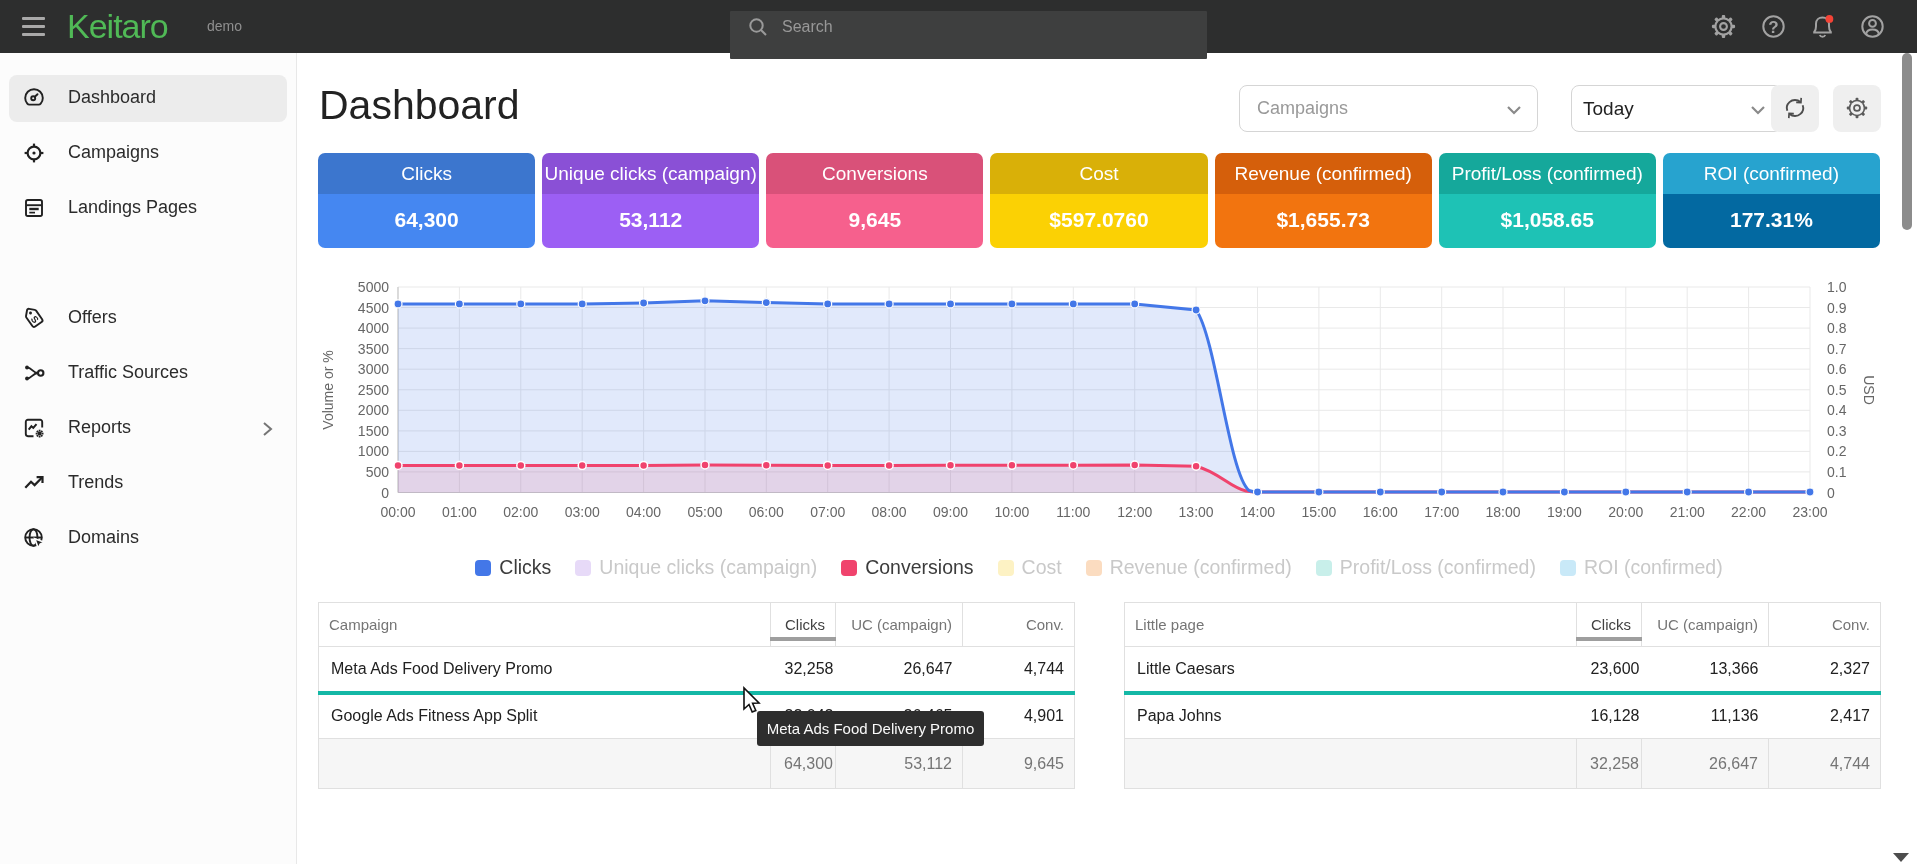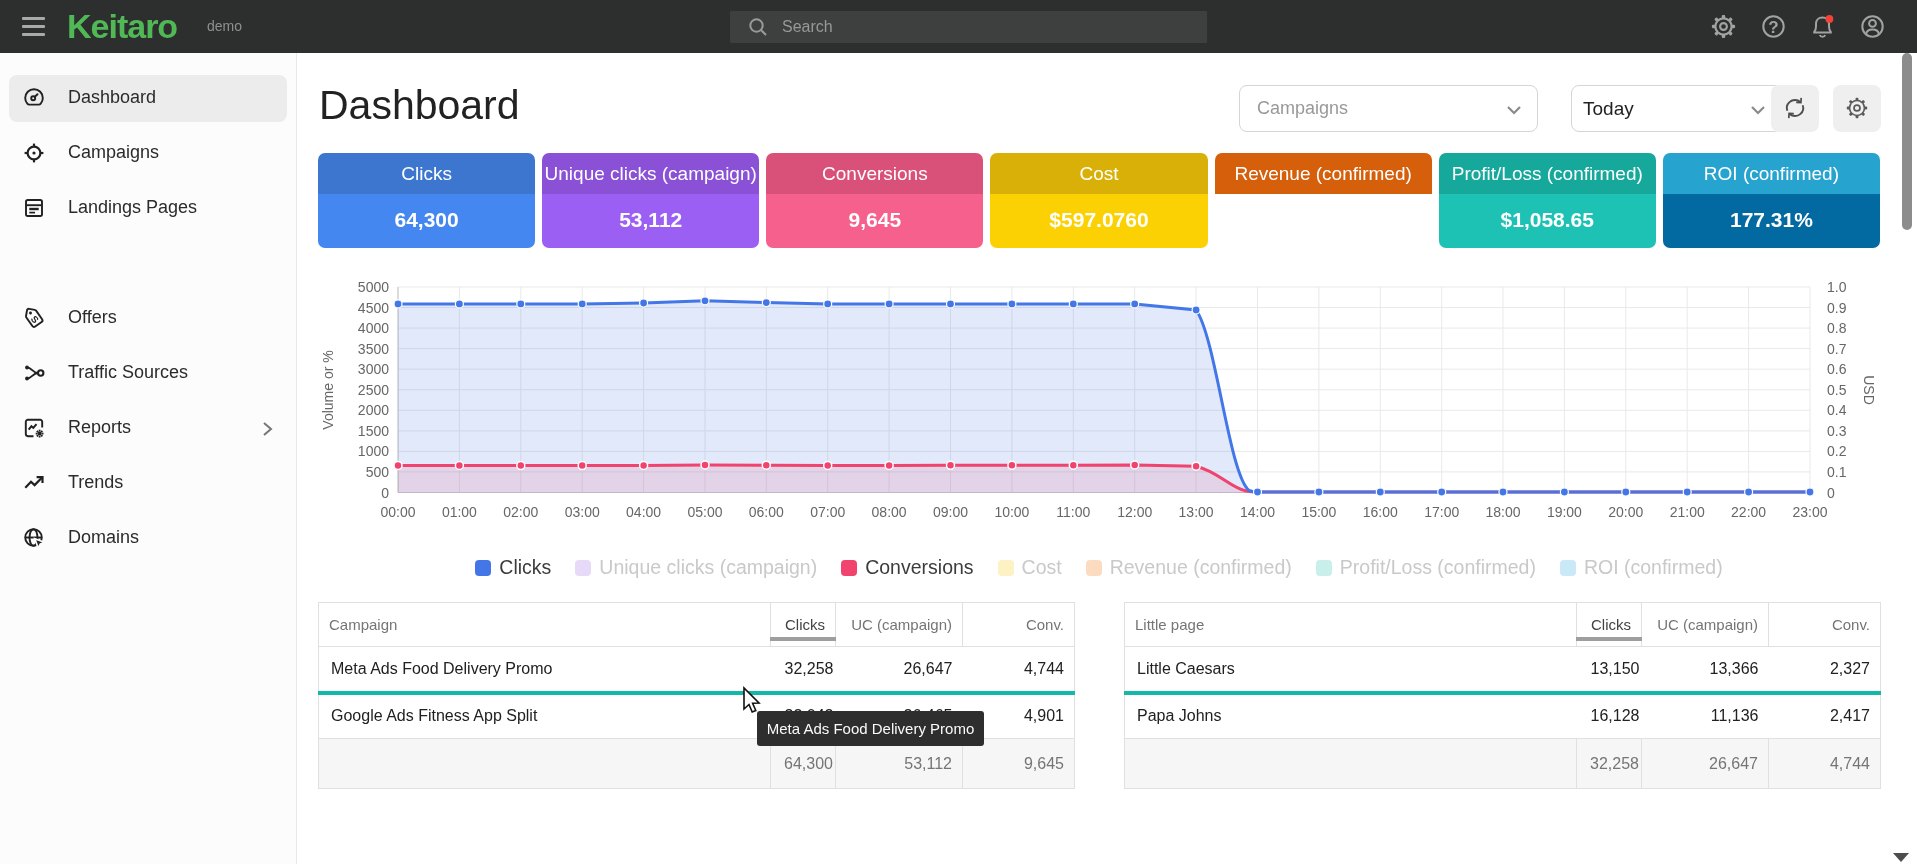--- a/index.html
+++ b/index.html
@@ -2,23 +2,23 @@
 <html><head>
 <meta charset="utf-8">
 <style>
 * { margin:0; padding:0; box-sizing:border-box; }
 html,body { width:1917px; height:864px; overflow:hidden; background:#fff;
   font-family:"Liberation Sans", sans-serif; }
 
 .topbar { position:absolute; left:0; top:0; width:1917px; height:53px; background:#2d2e2e; }
 .burger { position:absolute; left:22px; top:17px; width:23px; height:19px; }
 .burger div { height:3px; background:#a9a9a9; border-radius:1px; margin-bottom:5px; }
-.logo { position:absolute; left:67px; top:7px; font-size:34px; font-weight:bold; color:#50b956; letter-spacing:-1px; }
+.logo { position:absolute; left:67px; top:7px; font-size:34px; font-weight:normal; color:#50b956; letter-spacing:-1px; }
 .demo { position:absolute; left:207px; top:18px; font-size:14px; color:#8f8f8f; }
-.search { position:absolute; left:730px; top:11px; width:477px; height:32px; background:#3e3f3f; border-radius:1px; }
+.search { position:absolute; left:730px; top:11px; width:477px; height:48px; background:#3e3f3f; border-radius:1px; }
 .search span { position:absolute; left:52px; top:7px; font-size:16px; color:#989898; }
 .ticon { position:absolute; top:13px; width:27px; height:27px; }
 
 .sidebar { position:absolute; left:0; top:53px; width:297px; height:811px; background:#fcfcfc; border-right:1px solid #e8e8e8; }
 .mi { position:absolute; left:9px; width:278px; height:47px; border-radius:8px; }
 .mi.active { background:#ececec; }
 .mi svg { position:absolute; left:13px; top:11px; }
 .mi .lbl { position:absolute; left:59px; top:12px; font-size:18px; color:#2b2b2b; }
 .mi .chev { position:absolute; left:auto; right:10px; top:14px; }
 
@@ -274,20 +274,21 @@
   <div class="card">
       <div class="hd" style="background:#d95179">Conversions</div>
       <div class="vl" style="background:#f6608d">9,645</div>
     </div>
   <div class="card">
       <div class="hd" style="background:#d9b008">Cost</div>
       <div class="vl" style="background:#fbd104">$597.0760</div>
     </div>
   <div class="card">
       <div class="hd" style="background:#d55f0b">Revenue (confirmed)</div>
+      <div class="vl" style="background:#f2740f">$1,655.73</div>
     </div>
   <div class="card">
       <div class="hd" style="background:#15a89b">Profit/Loss (confirmed)</div>
       <div class="vl" style="background:#1ec2b5">$1,058.65</div>
     </div>
   <div class="card">
       <div class="hd" style="background:#27a3cf">ROI (confirmed)</div>
       <div class="vl" style="background:#0369a1">177.31%</div>
     </div>
 </div>
@@ -477,21 +478,21 @@
     </colgroup>
   <tbody>
       <tr>
         <th class="name">Little page</th>
         <th class="num" style="color:#424242">Clicks</th>
         <th class="num">UC (campaign)</th>
         <th class="num">Conv.</th>
       </tr>
   <tr class="data">
         <td class="name">Little Caesars</td>
-        <td class="num" style="padding-right:2px">13,150</td>
+        <td class="num" style="padding-right:2px">23,600</td>
         <td class="num">13,366</td>
         <td class="num">2,327</td>
       </tr>
   <tr class="data">
         <td class="name">Papa Johns</td>
         <td class="num" style="padding-right:2px">16,128</td>
         <td class="num">11,136</td>
         <td class="num">2,417</td>
       </tr>
   <tr class="foot">

